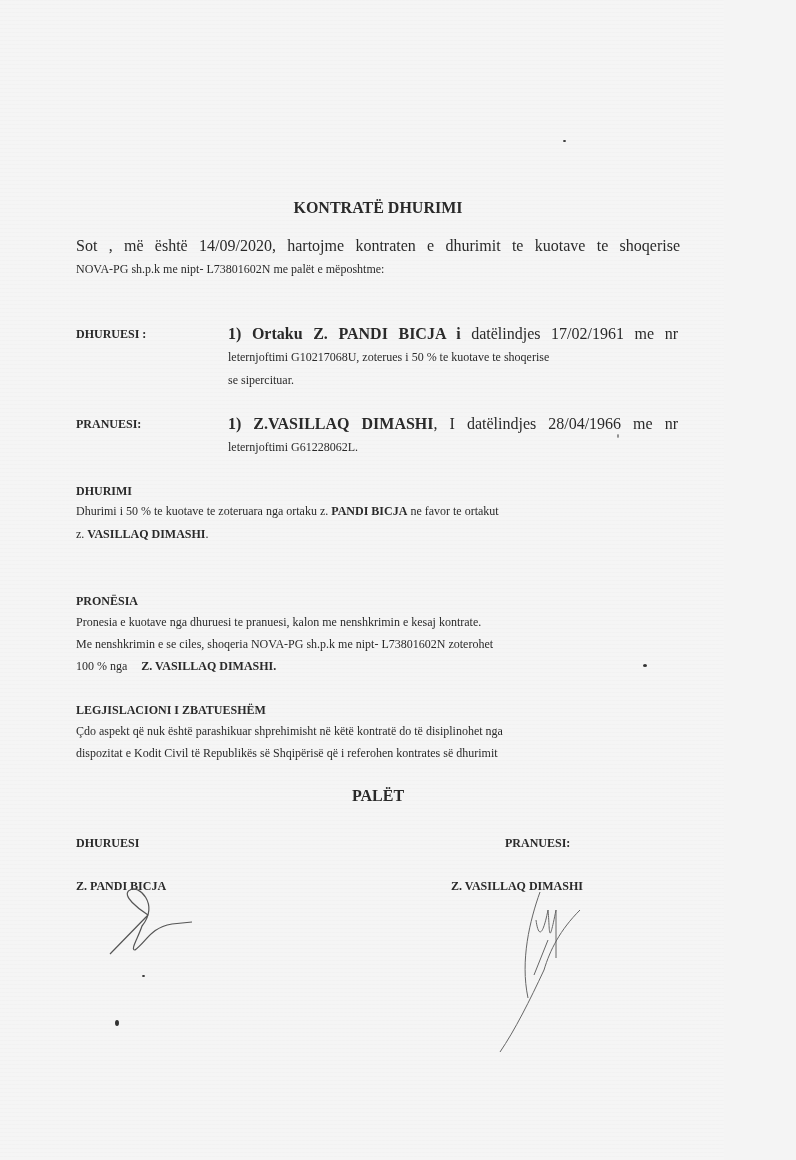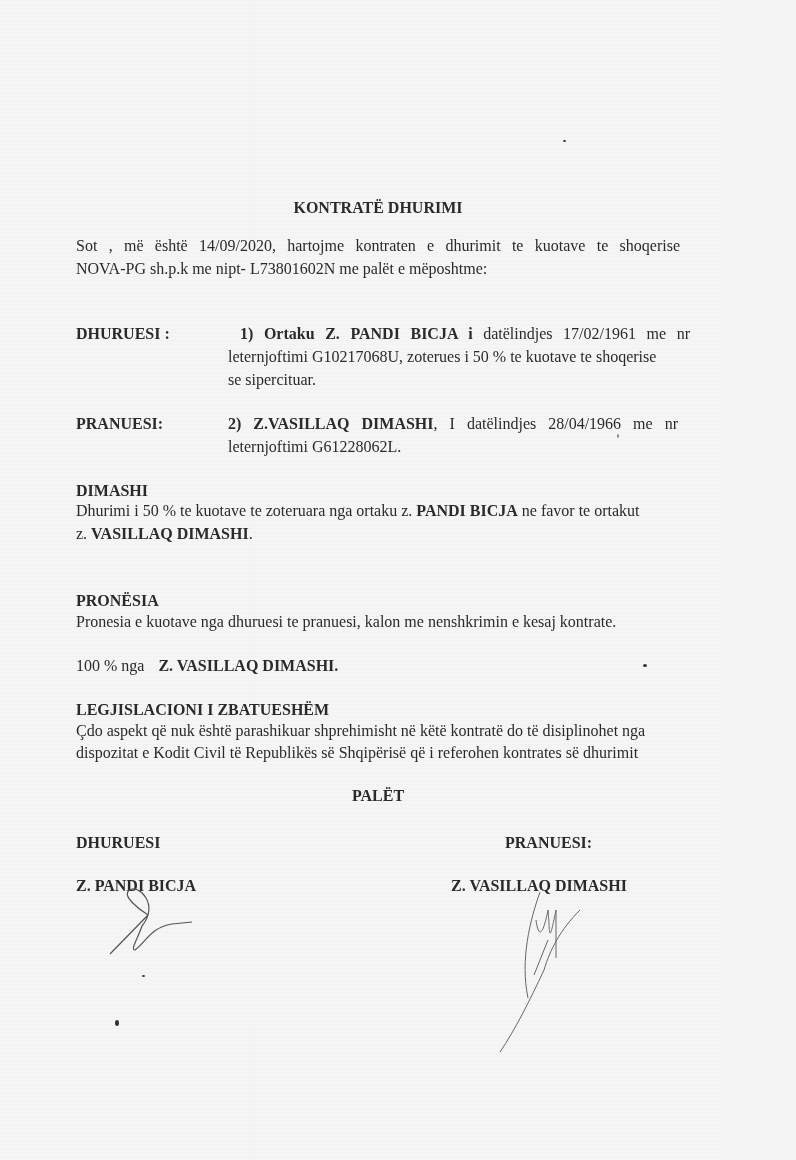--- a/index.html
+++ b/index.html
@@ -18,21 +18,21 @@
     .page {
       position: absolute;
       left: 0; top: 0;
       width: 724px; height: 1160px;
       background:
         repeating-linear-gradient(180deg, rgba(0,0,0,0.012) 0px, rgba(0,0,0,0.012) 1px, rgba(255,255,255,0) 1px, rgba(255,255,255,0) 4px),
         #f5f5f5;
     }
     .txt {
       position: absolute;
-      font-size: 16px;
+      font-size: 12px;
       line-height: 22px;
       white-space: nowrap;
     }
     .b { font-weight: bold; }
     .title {
       position: absolute;
       top: 199px;
       left: 0; width: 756px;
       text-align: center;
       font-size: 16px;
@@ -64,39 +64,40 @@
   <div class="title">KONTRATË DHURIMI</div>
 
   <div class="just" style="top:235px; left:76px; width:604px;">
     <span>Sot , më është</span>
     <span>14/09/2020,</span>
     <span>hartojme kontraten e dhurimit te kuotave te shoqerise</span>
   </div>
   <div class="txt" style="top:258px; left:76px;">NOVA-PG sh.p.k me nipt- L73801602N  me palët e mëposhtme:</div>
 
   <div class="txt b" style="top:323px; left:76px;">DHURUESI :</div>
-  <div class="just" style="top:323px; left:240px; width:450px;">
+  <div class="just" style="top:323px; left:228px; width:450px;">
     <span class="b">1) Ortaku Z. PANDI BICJA i</span>
     <span>datëlindjes 17/02/1961    me nr</span>
   </div>
   <div class="txt" style="top:346px; left:228px;text-align:right;">leternjoftimi G10217068U, zoterues i 50 % te kuotave te shoqerise</div>
   <div class="txt" style="top:369px; left:228px;">se sipercituar.</div>
 
   <div class="txt b" style="top:413px; left:76px;">PRANUESI:</div>
   <div class="just" style="top:413px; left:228px; width:450px;">
-    <span><span class="b">2) Z.VASILLAQ DIMASHI</span><span>, I datëlindjes 28/04/1966 me nr</span></span>
+    <span><span class="b">1) Z.VASILLAQ DIMASHI</span><span>, I datëlindjes 28/04/1966 me nr</span></span>
   </div>
   <div class="txt" style="top:436px; left:228px;">leternjoftimi  G61228062L.</div>
 
-  <div class="txt b" style="top:480px; left:76px;">DIMASHI</div>
+  <div class="txt b" style="top:480px; left:76px;">DHURIMI</div>
   <div class="txt" style="top:500px; left:76px;"><span>Dhurimi i 50 % te kuotave te zoteruara nga ortaku z. </span><span class="b">PANDI BICJA</span><span> ne favor te ortakut</span></div>
   <div class="txt" style="top:523px; left:76px;"><span>z. </span><span class="b">VASILLAQ DIMASHI</span><span>.</span></div>
 
   <div class="txt b" style="top:590px; left:76px;">PRONËSIA</div>
   <div class="txt" style="top:611px; left:76px;">Pronesia e kuotave nga dhuruesi te pranuesi, kalon me nenshkrimin e kesaj kontrate.</div>
+  <div class="txt" style="top:633px; left:76px;">Me nenshkrimin e se ciles, shoqeria NOVA-PG sh.p.k me nipt- L73801602N zoterohet</div>
   <div class="txt" style="top:655px; left:76px;"><span>100 % nga</span><span class="b" style="margin-left:14px;">Z. VASILLAQ DIMASHI.</span></div>
 
   <div class="txt" style="top:720px; left:76px;">Çdo aspekt që nuk është parashikuar shprehimisht në këtë kontratë do të disiplinohet nga</div>
   <div class="txt b" style="top:699px; left:76px;">LEGJISLACIONI I ZBATUESHËM</div>
   <div class="txt" style="top:742px; left:76px;">dispozitat e Kodit Civil të Republikës së Shqipërisë që i referohen kontrates së dhurimit</div>
 
   <div class="title" style="top:787px;">PALËT</div>
   <div class="txt b" style="top:832px; left:76px;">DHURUESI</div>
   <div class="txt b" style="top:832px; left:505px;">PRANUESI:</div>
   <div class="txt b" style="top:875px; left:76px;">Z. PANDI BICJA</div>

